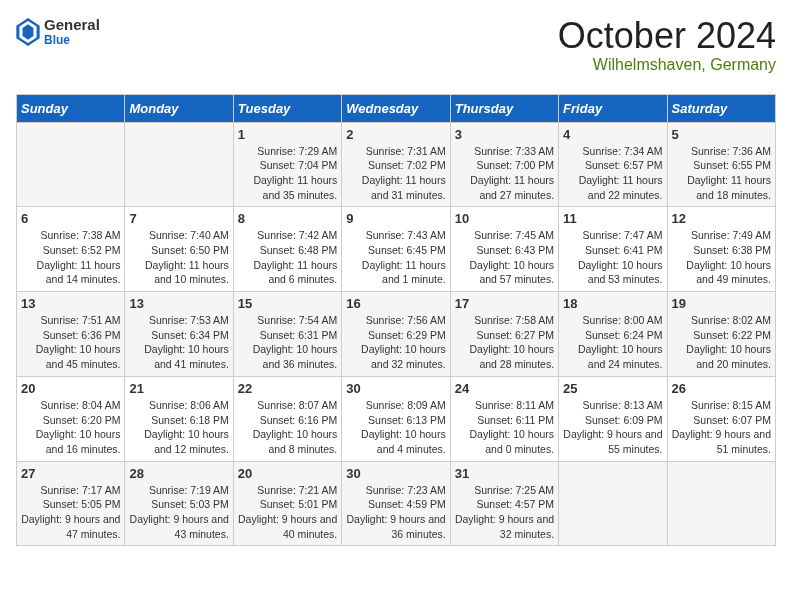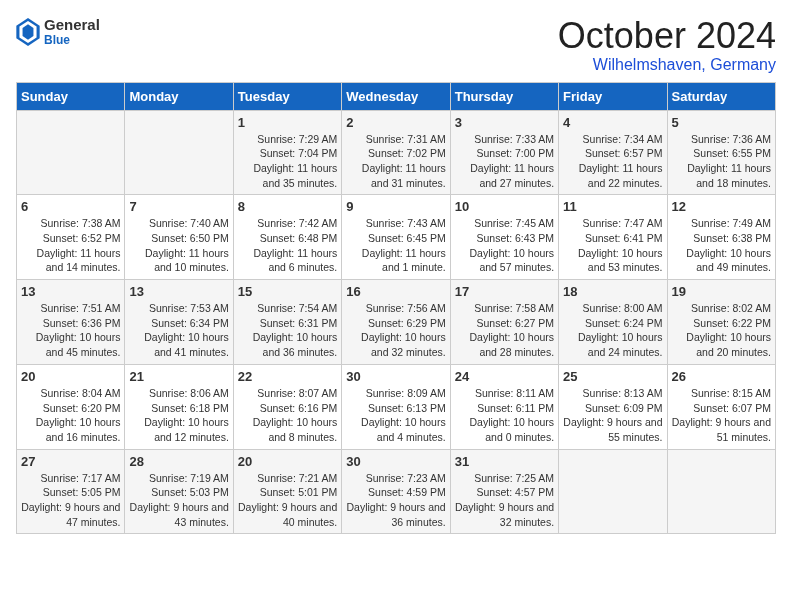--- a/index.html
+++ b/index.html
@@ -7,21 +7,21 @@
       font-family: Arial, sans-serif;
       background: #fff;
       width: 792px;
       min-height: 612px;
       padding: 16px;
     }
     .header-area {
       display: flex;
       justify-content: space-between;
       align-items: flex-start;
-      margin-bottom: 8px;
+      margin-bottom: 20px;
     }
     .logo {
       display: flex;
       align-items: center;
       gap: 4px;
     }
     .logo-icon {
       width: 24px;
       height: 28px;
     }
@@ -29,35 +29,36 @@
       text-align: right;
     }
     .month-title {
       font-size: 36px;
       font-weight: normal;
       color: #222;
       line-height: 1.1;
     }
     .location-title {
       font-size: 16px;
-      color: #1d4ed8;
+      color: #4d7c0f;
     }
     table {
       width: 100%;
       border-collapse: collapse;
       table-layout: fixed;
     }
     thead tr th {
       background-color: #1565c0;
       color: white;
       font-size: 13px;
       font-weight: bold;
       padding: 6px 4px;
       text-align: left;
       border: 1px solid #ccc;
+      font-style: italic;
     }
     tbody tr td {
       vertical-align: top;
       border: 1px solid #ccc;
       padding: 4px 4px 4px 4px;
       font-size: 11px;
       color: #333;
       height: 80px;
     }
     tbody tr:nth-child(odd) td {

